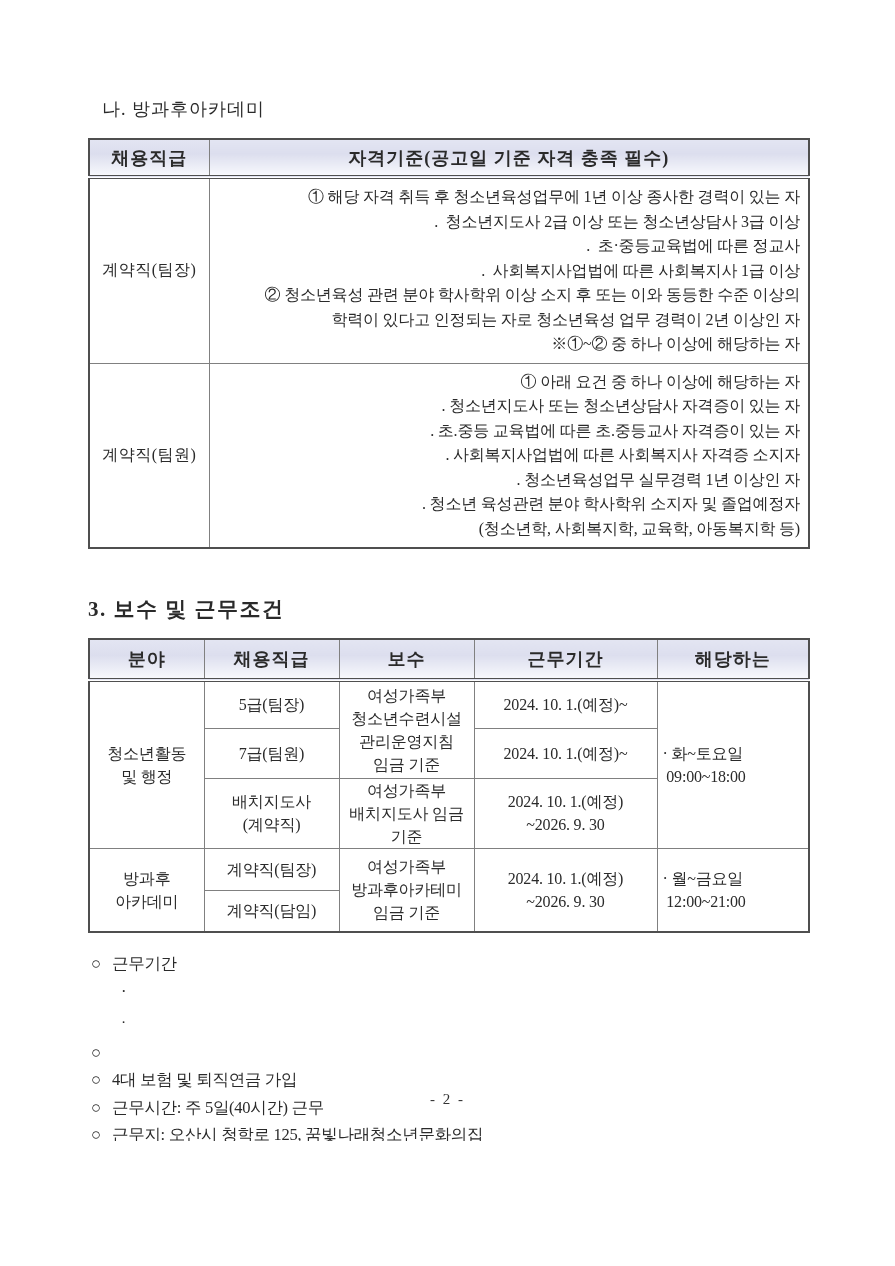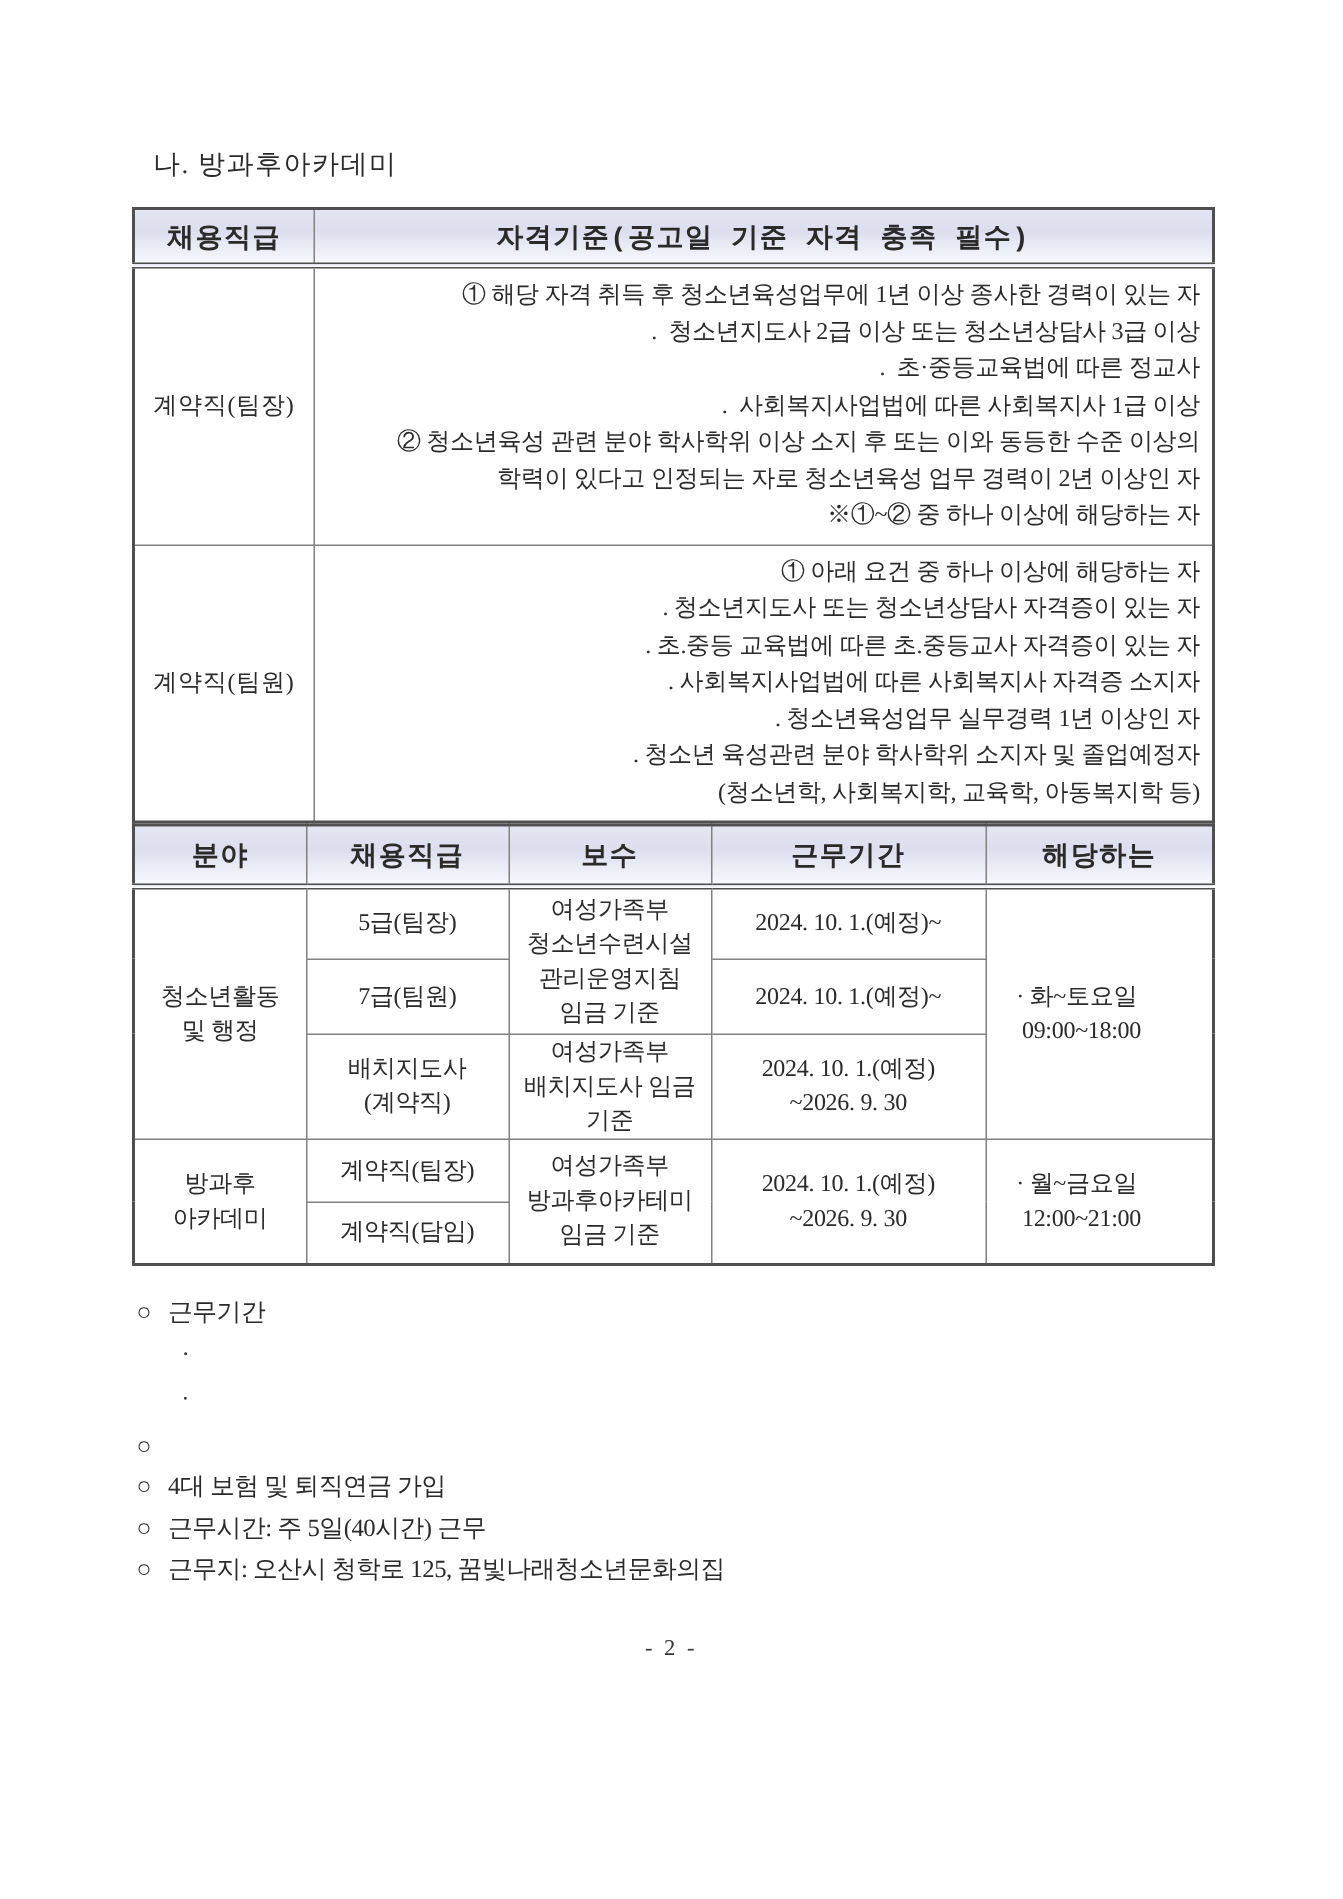--- a/index.html
+++ b/index.html
@@ -21,21 +21,20 @@
   }
   table { border-collapse:collapse; width:720px; table-layout:fixed; }
   .tbl { border:2px solid #4f4f4f; }
   .tbl th {
     background:linear-gradient(180deg,#e3e5f2 0%,#dcdeee 40%,#f7f8fc 100%);
     font-weight:700; font-size:18px;
     border-bottom:4px double #4f4f4f;
     border-left:1px solid #808080;
     padding:2px 2px;
     letter-spacing:1px;
-    font-family:Liberation Mono, monospace;
   }
   .tbl th:first-child { border-left:none; }
   .tbl td {
     border:1px solid #808080;
     font-size:16px;
     vertical-align:middle;
   }
   .qual-pos { text-align:center; letter-spacing:0.5px; }
   .qual-lines {
     text-align:right;
@@ -45,21 +44,21 @@
     letter-spacing:-0.2px;
   }
   .sec-h {
     font-size:21px; font-weight:800;
     letter-spacing:1.5px;
     font-family:"Liberation Serif","DejaVu Serif",serif;
   }
   .sec-h3 { margin-top:46px; margin-bottom:15px; }
   .sec-h4 { margin-top:42px; }
   .pay td { text-align:center; white-space:pre-wrap; line-height:23px; letter-spacing:-0.2px; }
-  .pay .days { text-align:left; padding-left:20px; }
+  .pay .days { text-align:left; padding-left:5px; }
   .notes { margin-top:17px; font-size:16.5px; }
   .note { display:flex; line-height:27.5px; letter-spacing:-0.3px; }
   .note .mk { width:24px; flex:0 0 24px; text-align:left; padding-left:3px; }
   .note .tx { white-space:pre-wrap; }
   .note-sub { padding-left:33px; }
   .note-sub .mk { width:17px; flex:0 0 17px; padding-left:0; }
   .note-sub-small { font-size:15.5px; }
   .note-gap { height:3px; }
   .pagenum {
     position:absolute; left:0; bottom:33px; width:100%;
@@ -99,20 +98,21 @@
  . 청소년지도사 또는 청소년상담사 자격증이 있는 자
  . 초.중등 교육법에 따른 초.중등교사 자격증이 있는 자
  . 사회복지사업법에 따른 사회복지사 자격증 소지자
  . 청소년육성업무 실무경력 1년 이상인 자
  . 청소년 육성관련 분야 학사학위 소지자 및 졸업예정자
     (청소년학, 사회복지학, 교육학, 아동복지학 등)</td>
     </tr>
   </tbody>
     </table>
 
+  <div class="sec-h sec-h3">3. 보수 및 근무조건</div>
 
   <table class="tbl pay">
     <colgroup>
       <col style="width:115px">
         <col style="width:135px">
         <col style="width:135px">
         <col style="width:183px">
         <col style="width:152px">
     </colgroup>
     <tbody>

